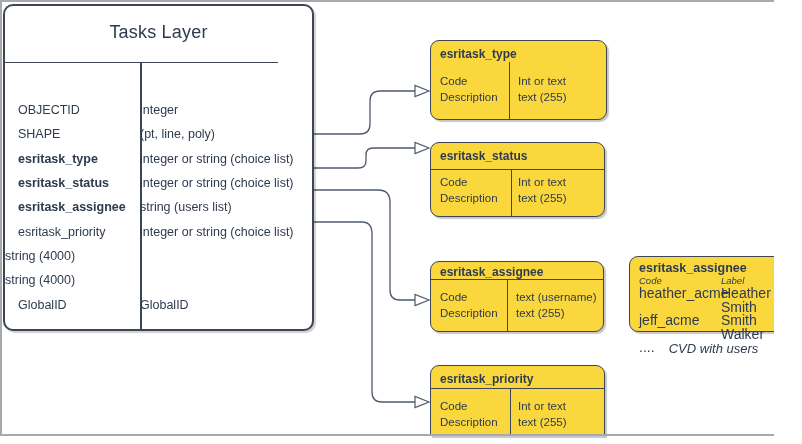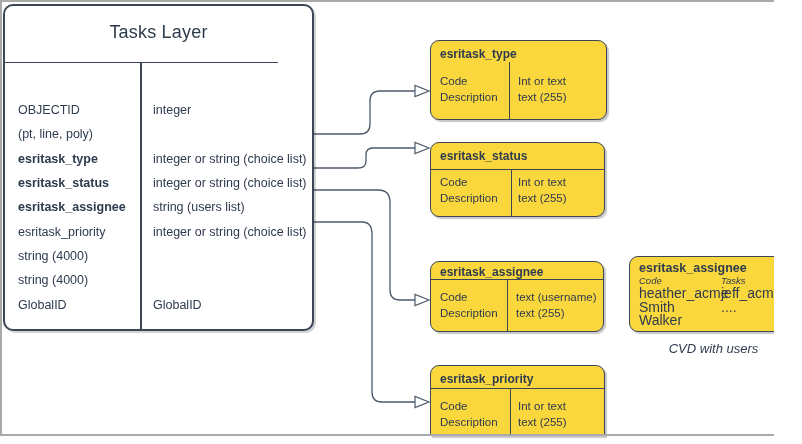--- a/index.html
+++ b/index.html
@@ -25,21 +25,21 @@
   }
   .tasks-title{
     height:52px;display:flex;align-items:center;justify-content:center;
     font-size:18px;letter-spacing:.2px;
   }
   .tasks-title-divider{position:absolute;left:0;top:56px;width:273px;height:0;border-top:1.5px solid #3C4657;}
   .tasks-col-divider{position:absolute;left:135px;top:56px;bottom:0;width:1.5px;background:#3C4657;}
   .tasks-rows{position:absolute;left:0;top:72px;right:0;margin-top:20px;}
   .t-row{display:flex;height:24.3px;align-items:center;font-size:12.5px;}
   .t-row .c1{width:135px;padding-left:13px;box-sizing:border-box;}
-  .t-row .c2{padding-left:13px;}
+  .t-row .c2{padding-left:0;}
   .t-row.bold .c1{font-weight:bold;}
 
   
   .ybox{
     position:absolute;background:#FBD73E;border:1.5px solid #3C4657;border-radius:9px;
     box-shadow:2px 2px 1px rgba(0,0,0,0.22);z-index:10;box-sizing:border-box;
   }
   .ybox .ytitle{font-size:12px;font-weight:bold;padding:6px 0 0 9px;}
   .ybox .ytitle-divider{position:absolute;left:0;right:0;height:0;border-top:1.3px solid #3C4657;}
   .ybox .yvdiv{position:absolute;width:1.3px;background:#3C4657;bottom:0;}
@@ -84,20 +84,21 @@
   <div class="tasks-box">
     <div class="tasks-title">Tasks Layer</div>
     <div class="tasks-title-divider"></div>
     <div class="tasks-col-divider"></div>
     <div class="tasks-rows">
       <div class="t-row">
           <span class="c1">OBJECTID</span>
           <span class="c2">integer</span>
         </div>
       <div class="t-row">
+          <span class="c1">SHAPE</span>
           <span class="c2">(pt, line, poly)</span>
         </div>
       <div class="t-row bold">
           <span class="c1">esritask_type</span>
           <span class="c2">integer or string (choice list)</span>
         </div>
       <div class="t-row bold">
           <span class="c1">esritask_status</span>
           <span class="c2">integer or string (choice list)</span>
         </div>
@@ -174,22 +175,23 @@
     <div class="ycol" style="left:87px;top:32px;">
       <div>Int or text</div>
       <div>text (255)</div>
     </div>
   </div>
 
   <div class="cvd-box">
     <div class="cvd-title">esritask_assignee</div>
     <div class="cvd-grid">
       <span class="hdr">Code</span>
-      <span class="hdr">Tasks</span>
+      <span class="hdr">Label</span>
       <span class="cell">heather_acme</span>
+      <span class="cell">Heather Smith</span>
       <span class="cell">jeff_acme</span>
       <span class="cell">Smith Walker</span>
       <span class="cell">....</span>
       <span class="cell"></span>
     </div>
   </div>
   <div class="cvd-caption">CVD with users</div>
 
   <div class="frame-line frame-top"></div>
   <div class="frame-line frame-left"></div>

